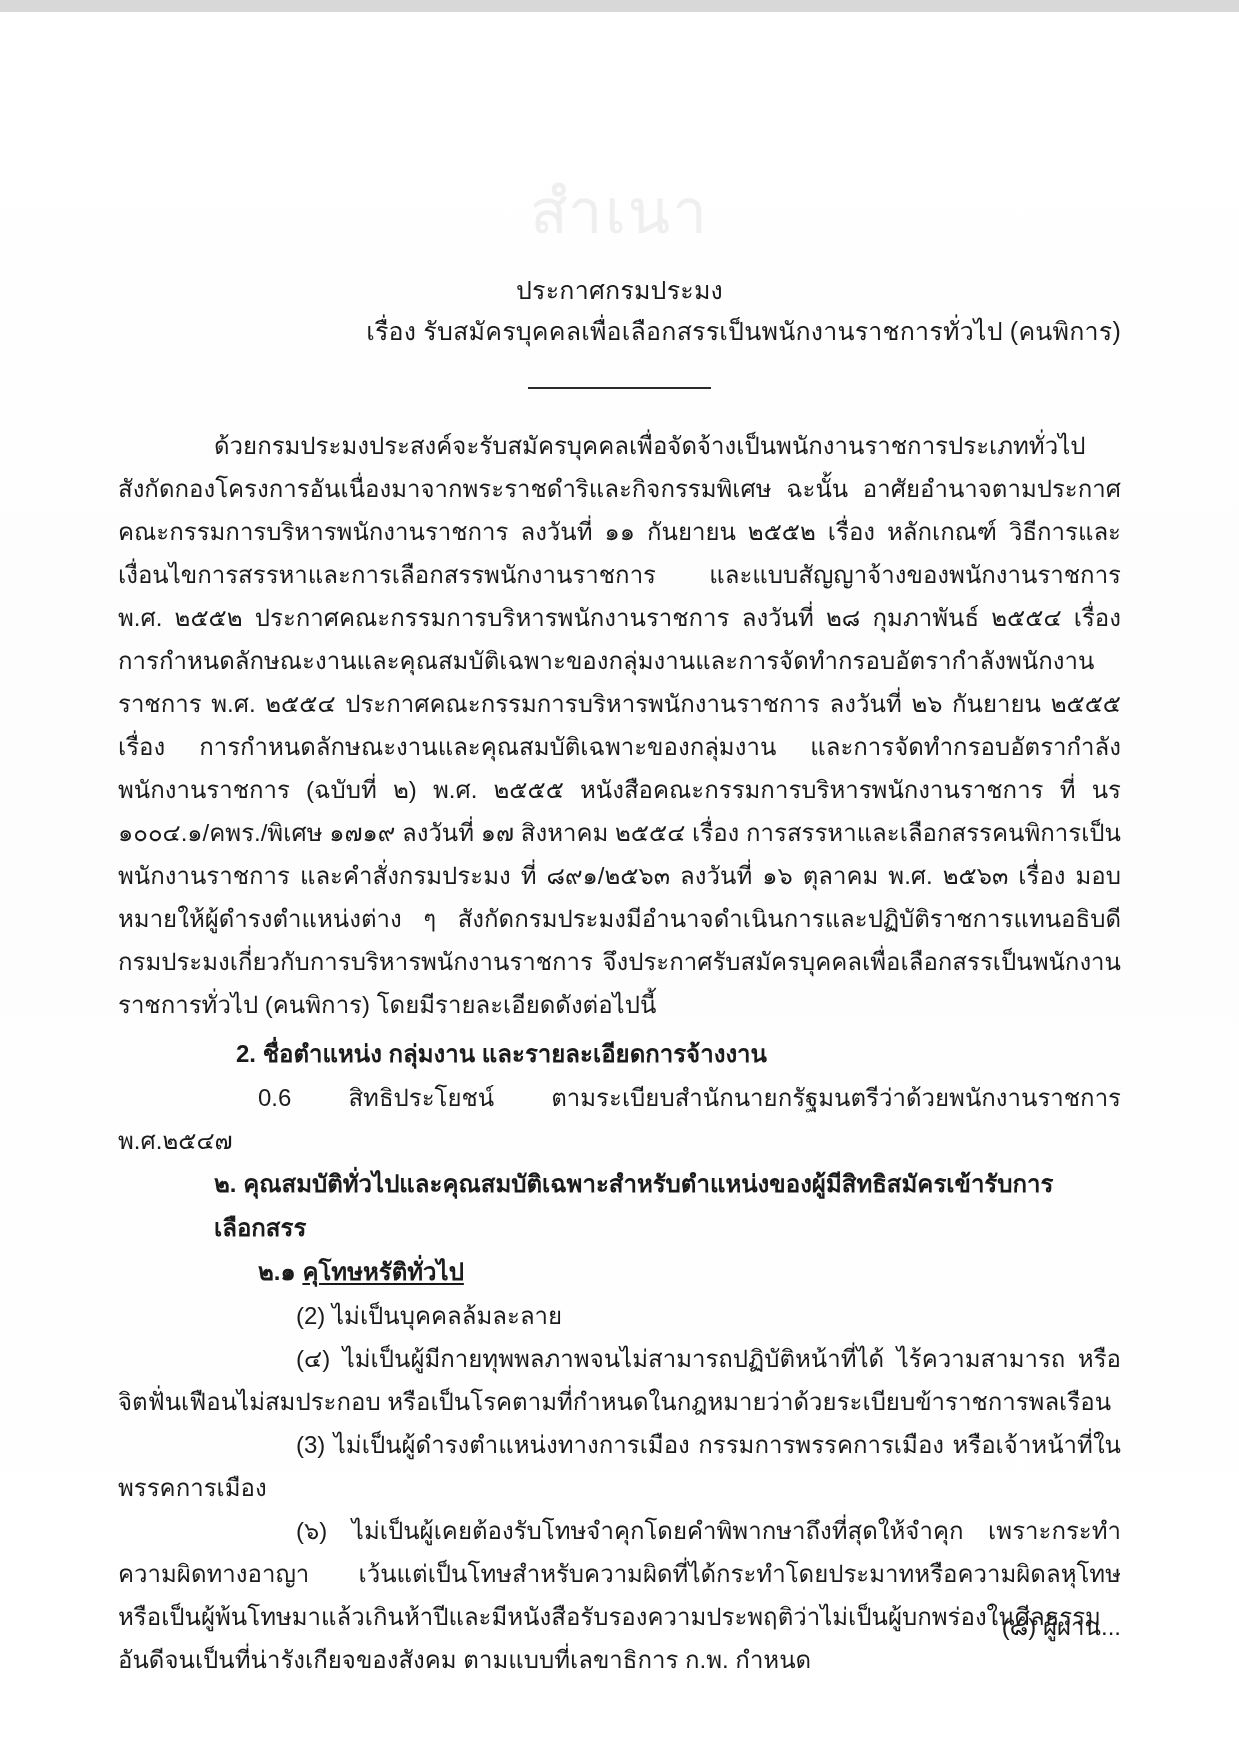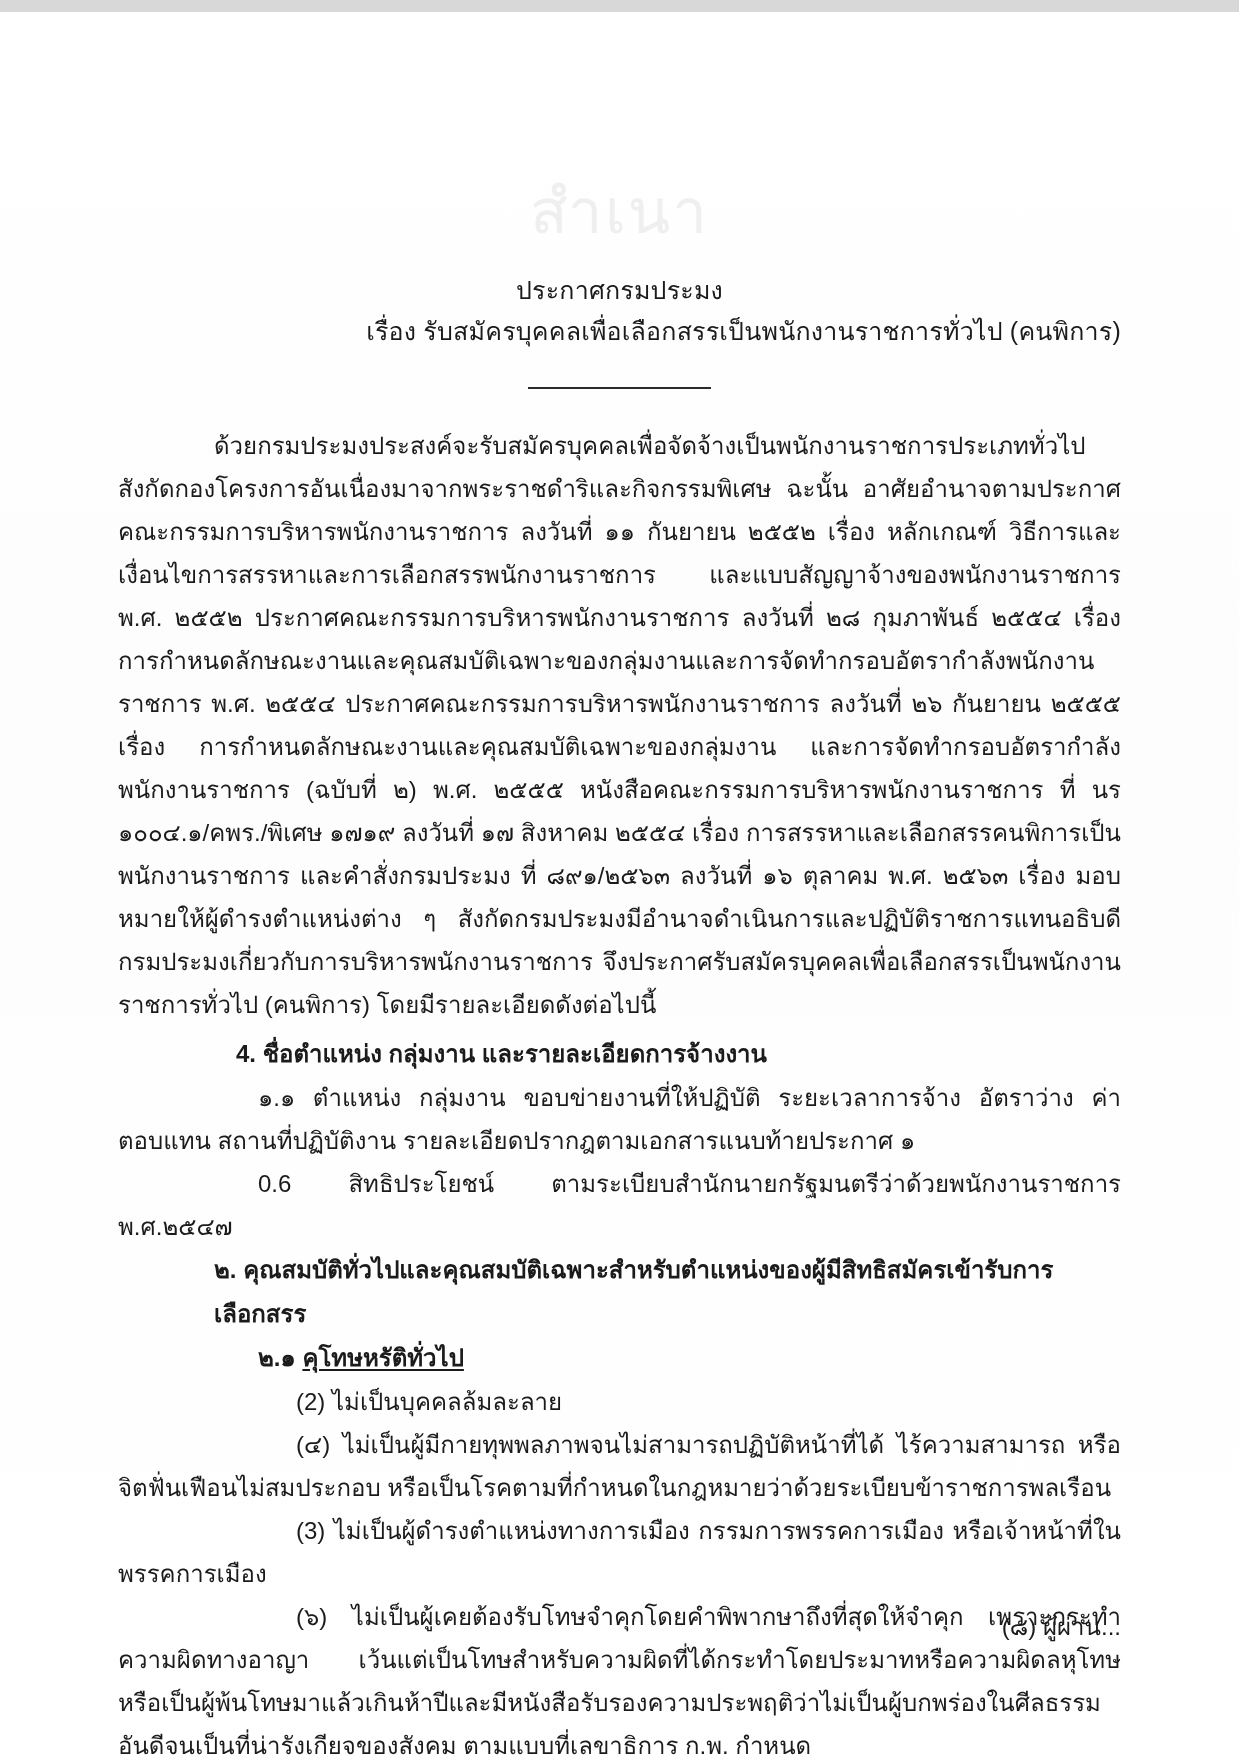--- a/index.html
+++ b/index.html
@@ -154,23 +154,22 @@
     </div>
 
     <div class="rule-wrap">
       <span class="rule"></span>
     </div>
 
     <div class="body-text indent-first">ด้วยกรมประมงประสงค์จะรับสมัครบุคคลเพื่อจัดจ้างเป็นพนักงานราชการประเภททั่วไป สังกัดกองโครงการอันเนื่องมาจากพระราชดำริและกิจกรรมพิเศษ ฉะนั้น อาศัยอำนาจตามประกาศคณะกรรมการบริหารพนักงานราชการ ลงวันที่ ๑๑ กันยายน ๒๕๕๒ เรื่อง หลักเกณฑ์ วิธีการและเงื่อนไขการสรรหาและการเลือกสรรพนักงานราชการ และแบบสัญญาจ้างของพนักงานราชการ พ.ศ. ๒๕๕๒ ประกาศคณะกรรมการบริหารพนักงานราชการ ลงวันที่ ๒๘ กุมภาพันธ์ ๒๕๕๔ เรื่อง การกำหนดลักษณะงานและคุณสมบัติเฉพาะของกลุ่มงานและการจัดทำกรอบอัตรากำลังพนักงานราชการ พ.ศ. ๒๕๕๔ ประกาศคณะกรรมการบริหารพนักงานราชการ ลงวันที่ ๒๖ กันยายน ๒๕๕๕ เรื่อง การกำหนดลักษณะงานและคุณสมบัติเฉพาะของกลุ่มงาน และการจัดทำกรอบอัตรากำลังพนักงานราชการ (ฉบับที่ ๒) พ.ศ. ๒๕๕๕ หนังสือคณะกรรมการบริหารพนักงานราชการ ที่ นร ๑๐๐๔.๑/คพร./พิเศษ ๑๗๑๙ ลงวันที่ ๑๗ สิงหาคม ๒๕๕๔ เรื่อง การสรรหาและเลือกสรรคนพิการเป็นพนักงานราชการ และคำสั่งกรมประมง ที่ ๘๙๑/๒๕๖๓ ลงวันที่ ๑๖ ตุลาคม พ.ศ. ๒๕๖๓ เรื่อง มอบหมายให้ผู้ดำรงตำแหน่งต่าง ๆ สังกัดกรมประมงมีอำนาจดำเนินการและปฏิบัติราชการแทนอธิบดีกรมประมงเกี่ยวกับการบริหารพนักงานราชการ จึงประกาศรับสมัครบุคคลเพื่อเลือกสรรเป็นพนักงานราชการทั่วไป (คนพิการ) โดยมีรายละเอียดดังต่อไปนี้</div>
 
     <div class="spacer-sm"></div>
 
-    <div class="heading">4. ชื่อตำแหน่ง กลุ่มงาน และรายละเอียดการจ้างงาน</div>
+    <div class="heading">2. ชื่อตำแหน่ง กลุ่มงาน และรายละเอียดการจ้างงาน</div>
 
-    <div class="body-text indent-sub">๑.๑ ตำแหน่ง กลุ่มงาน ขอบข่ายงานที่ให้ปฏิบัติ ระยะเวลาการจ้าง อัตราว่าง ค่าตอบแทน สถานที่ปฏิบัติงาน รายละเอียดปรากฎตามเอกสารแนบท้ายประกาศ ๑</div>
 
     <div class="body-text indent-sub">0.6 สิทธิประโยชน์ ตามระเบียบสำนักนายกรัฐมนตรีว่าด้วยพนักงานราชการ พ.ศ.๒๕๔๗</div>
 
     <div class="heading-2">๒. คุณสมบัติทั่วไปและคุณสมบัติเฉพาะสำหรับตำแหน่งของผู้มีสิทธิสมัครเข้ารับการเลือกสรร</div>
 
     <div class="subheading-underline">
       <span>๒.๑</span>
       <span class="u">คุโทษหรัติทั่วไป</span>
     </div>
 

